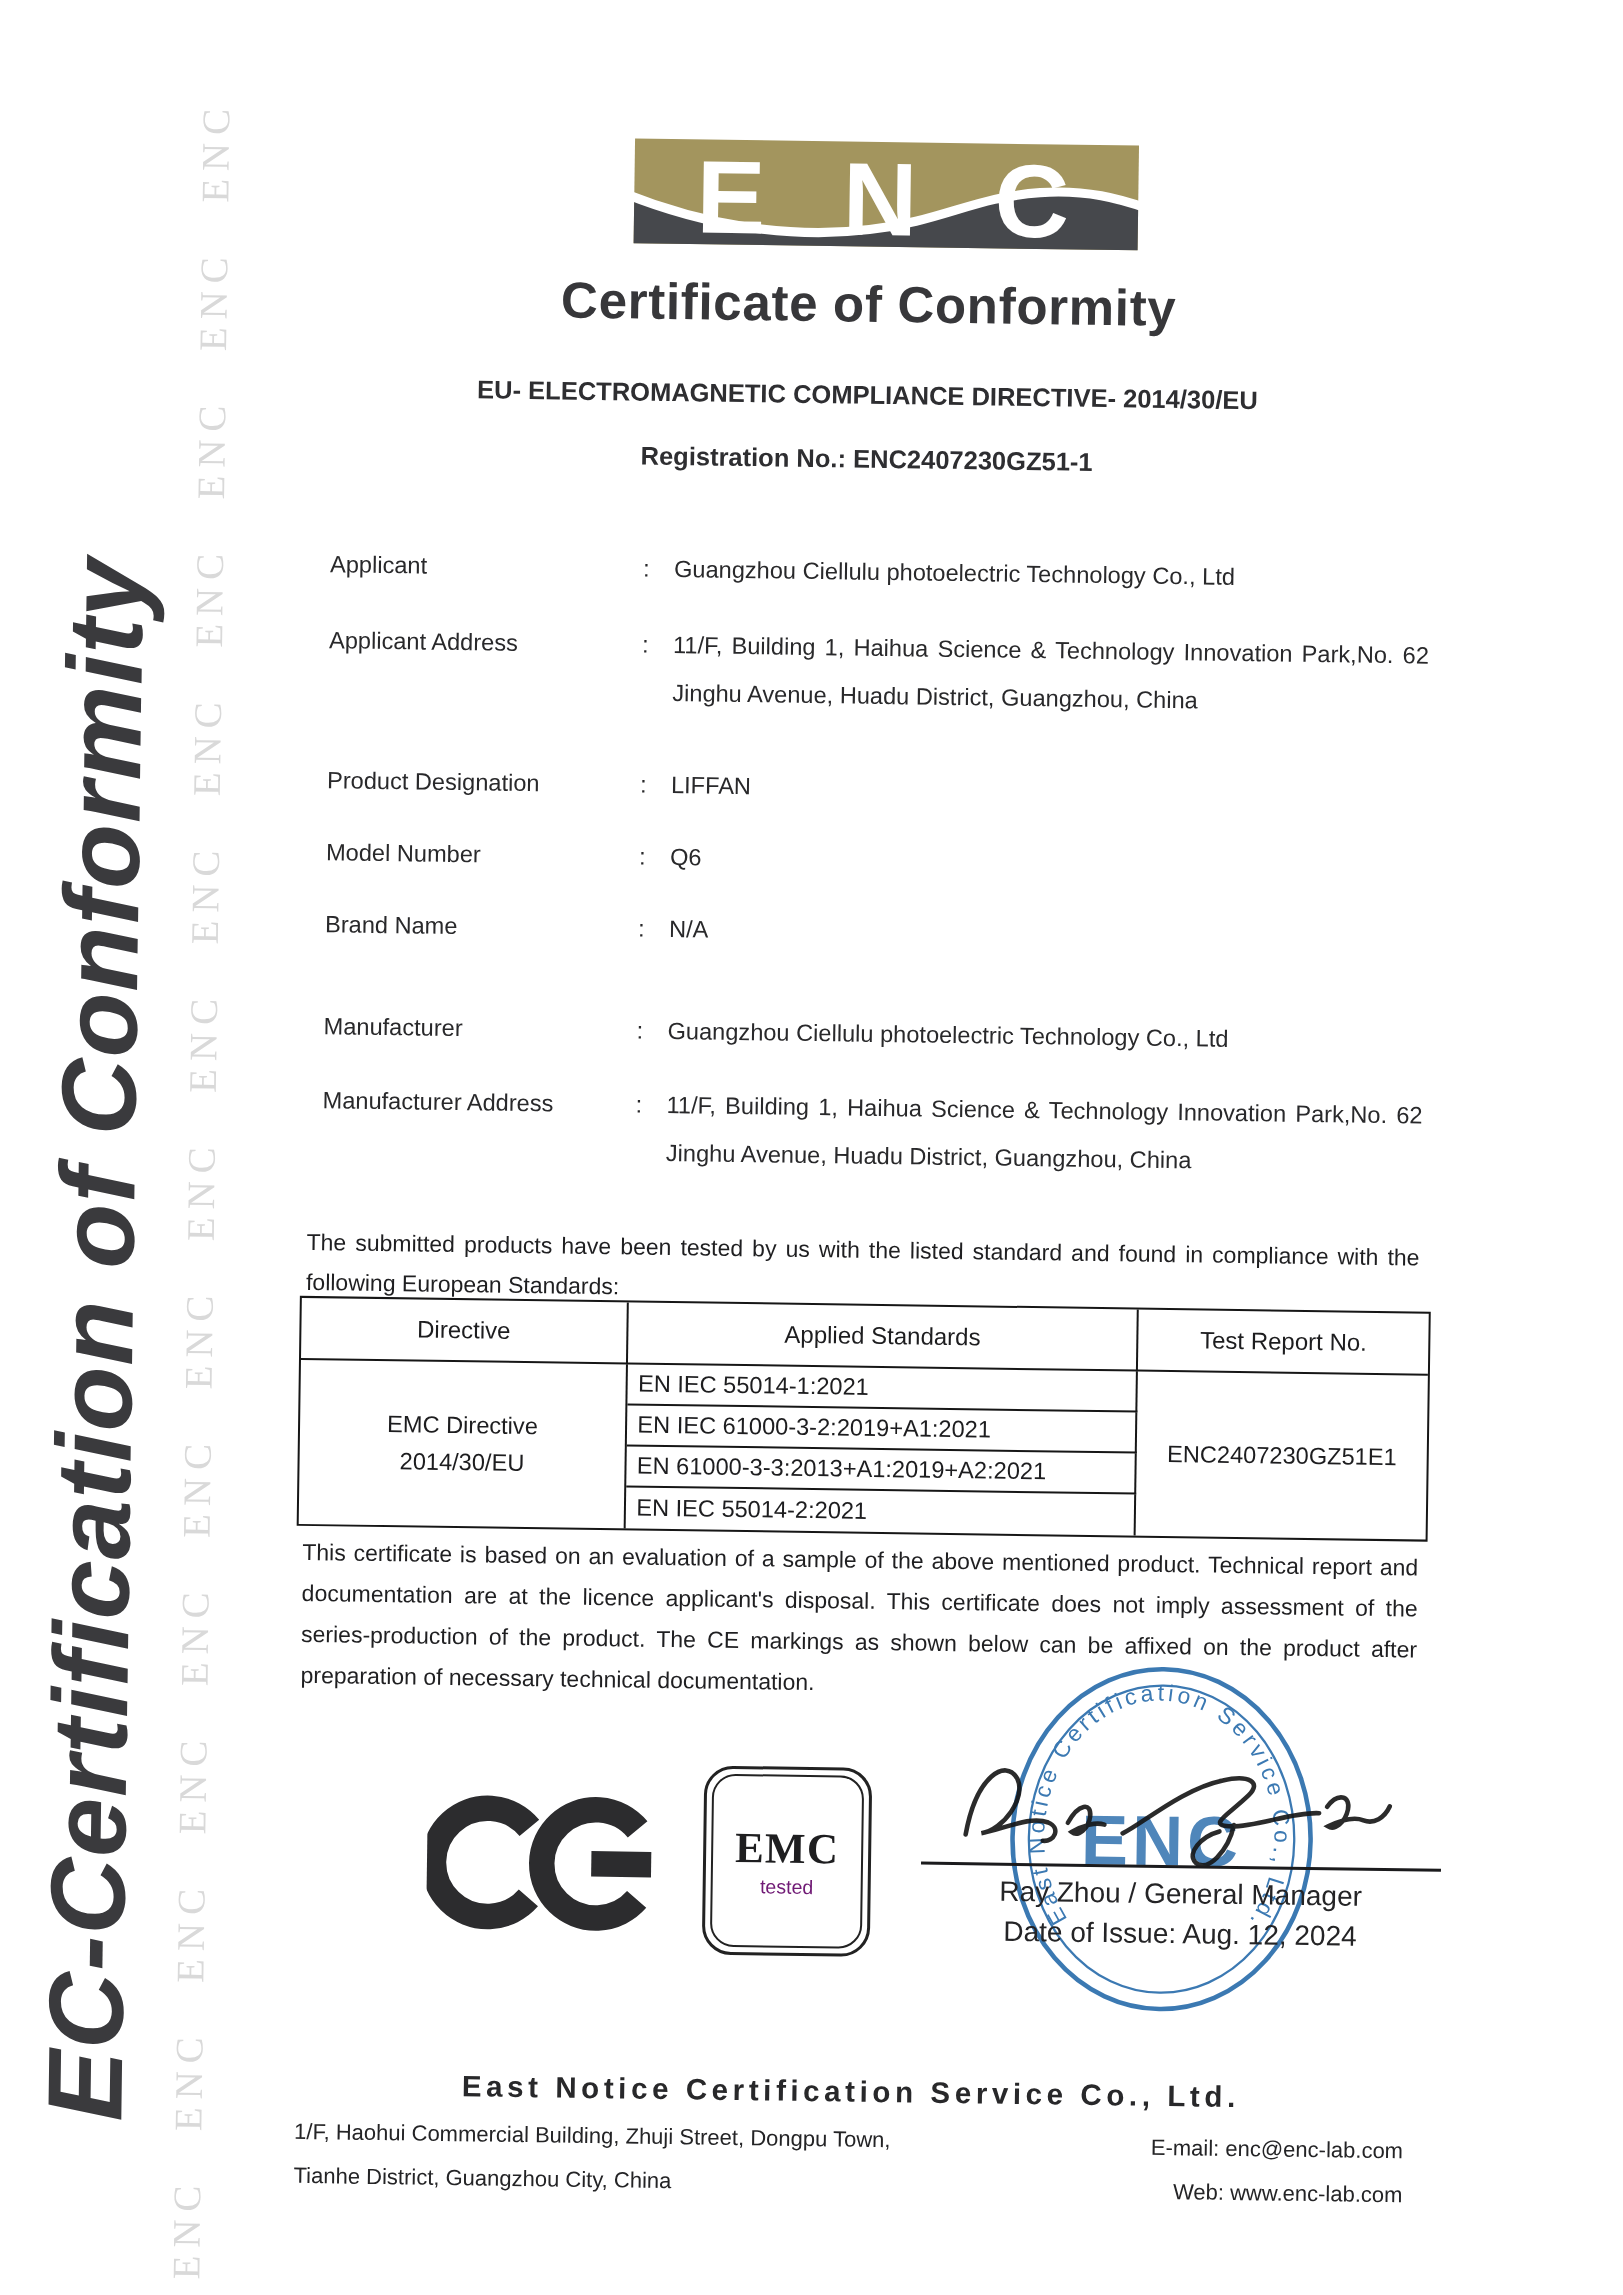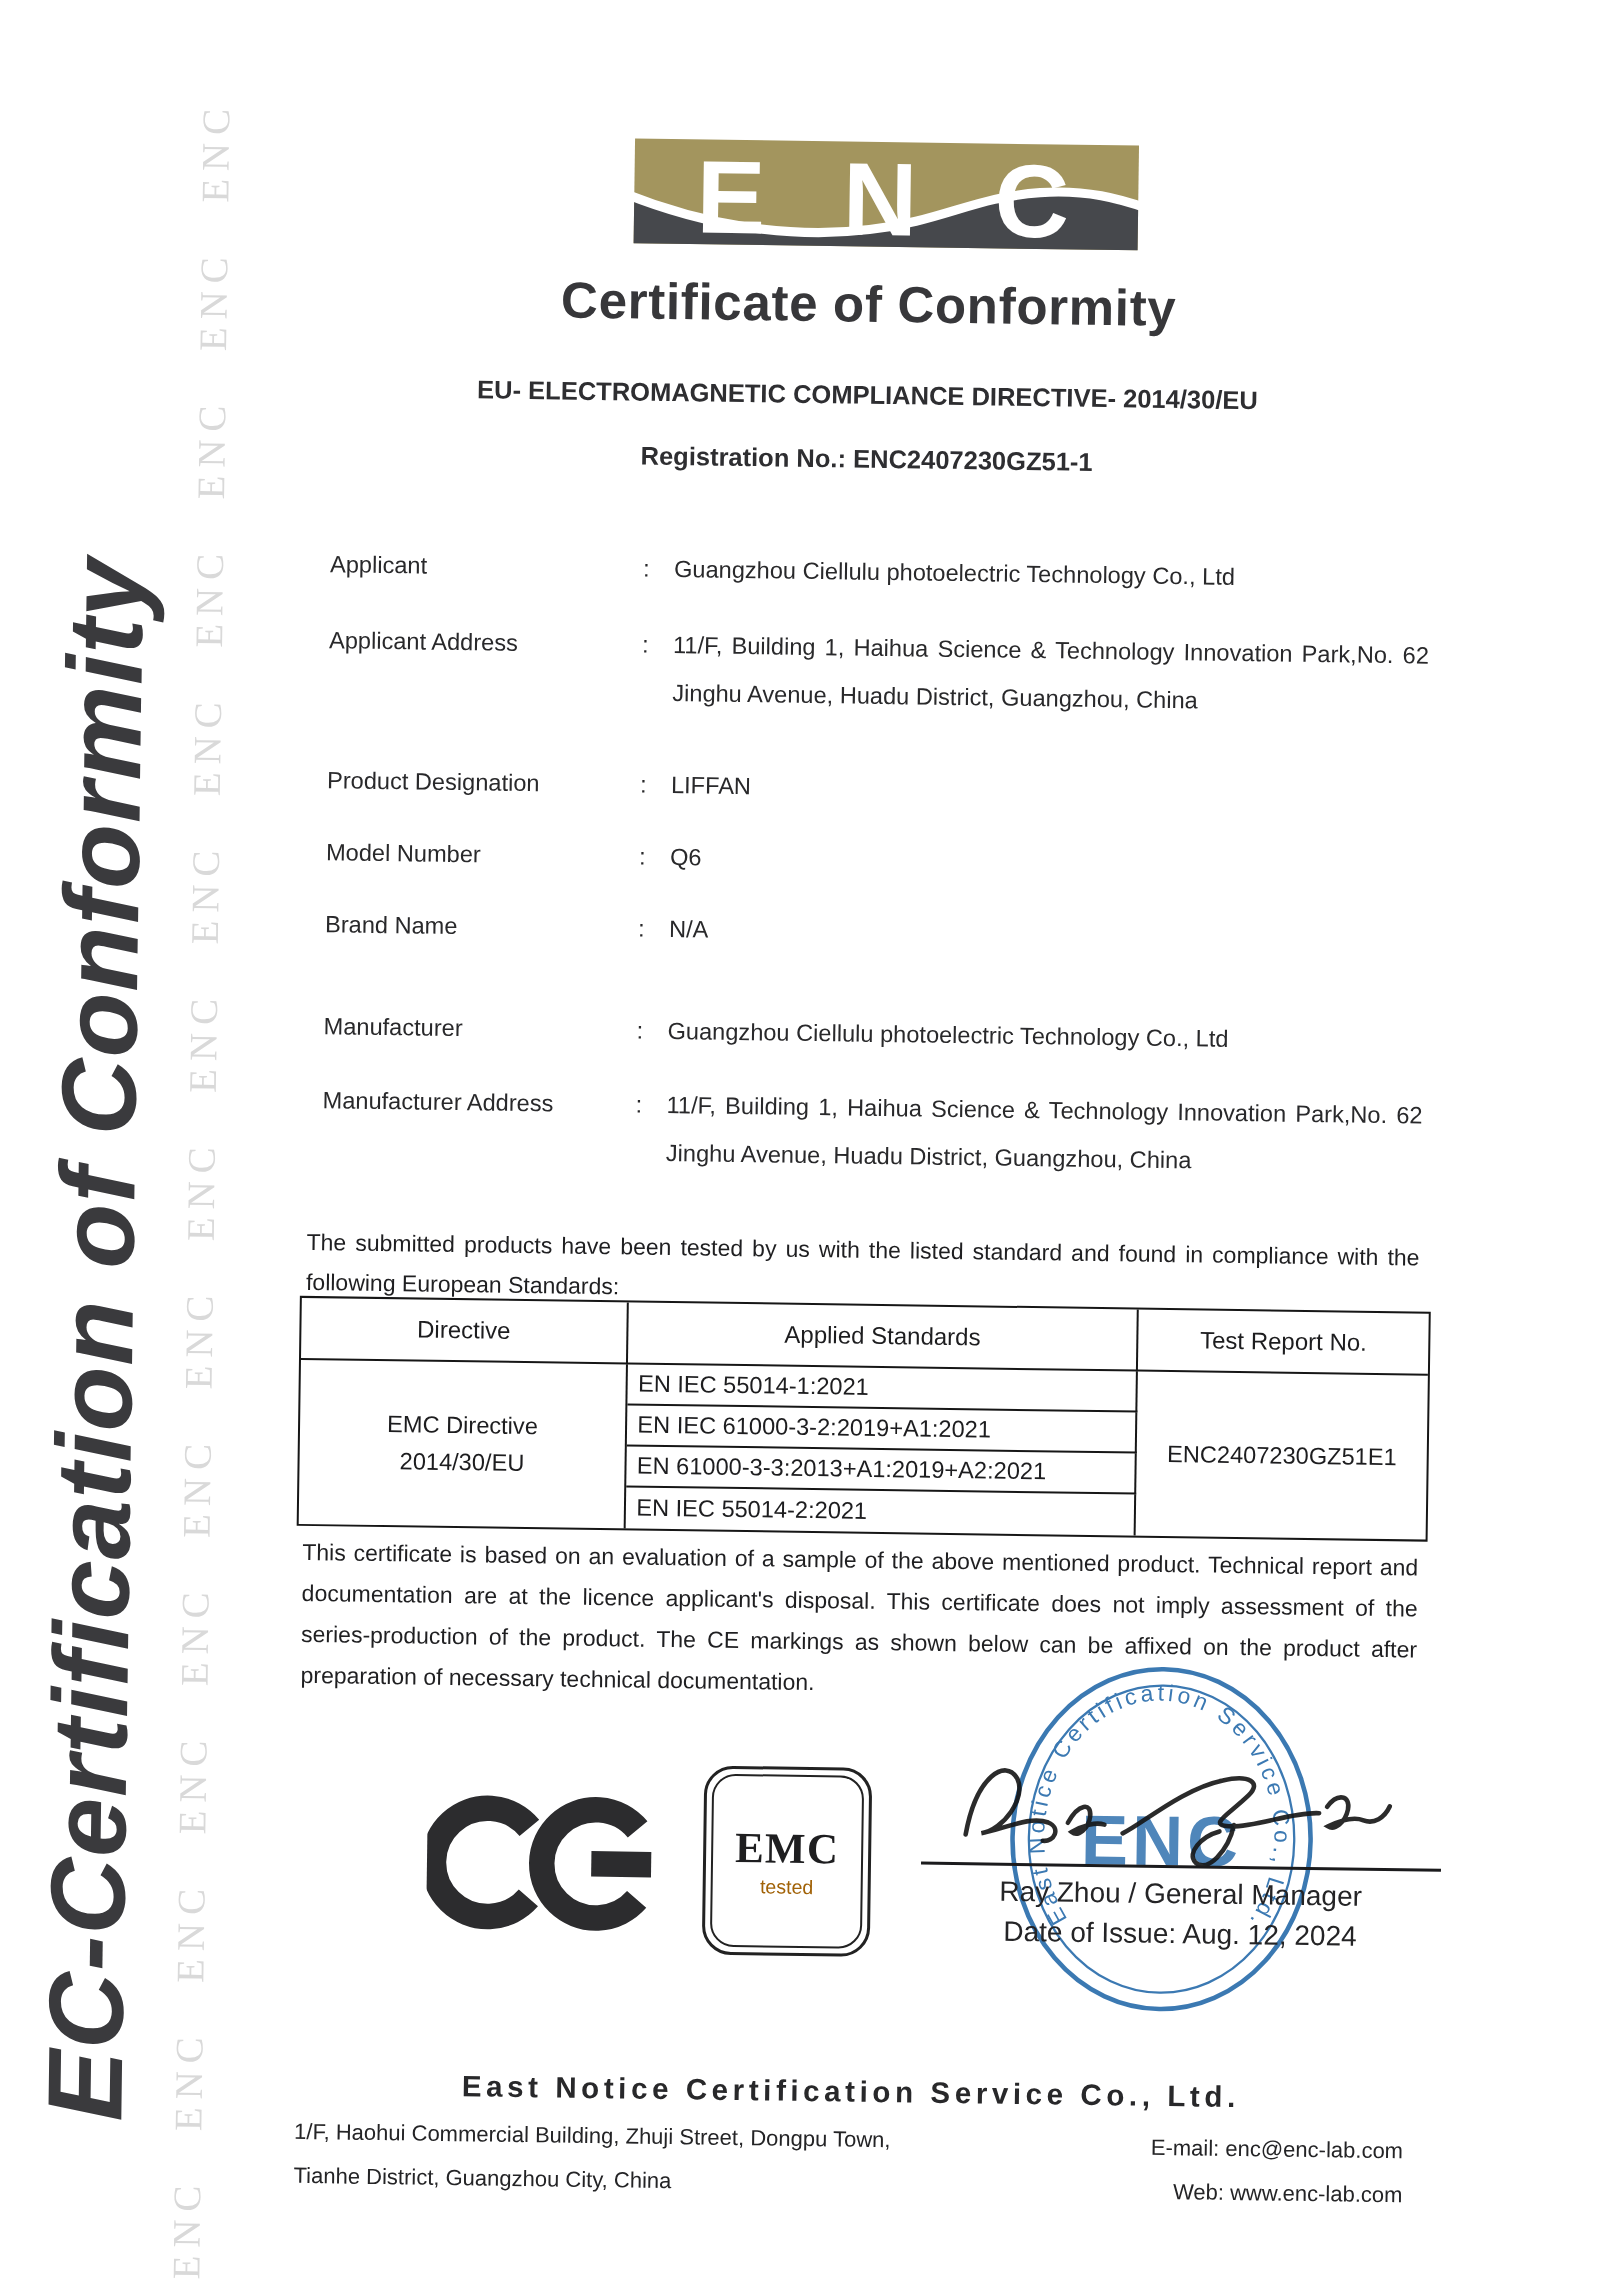--- a/index.html
+++ b/index.html
@@ -50,21 +50,21 @@
   .statement{position:absolute;left:308px;top:1539px;width:1116px;font-size:23px;line-height:41px;
              text-align:justify;color:#1f1f21;}
 
   .cemark{position:absolute;left:437px;top:1788px;width:242px;height:157px;}
   .emcbox{position:absolute;left:713px;top:1767px;width:162px;height:183px;
           border:3.3px solid #222;border-radius:29px;}
   .emcinner{position:absolute;inset:4.6px;border:2px solid #222;border-radius:23.6px;
             display:flex;flex-direction:column;align-items:center;justify-content:center;}
   .emct{font-family:"Liberation Serif","DejaVu Serif",serif;font-weight:bold;font-size:43px;
         letter-spacing:1.3px;color:#1e1e20;}
-  .emcs{font-size:19.6px;color:#a16207;margin-top:2.6px;}
+  .emcs{font-size:19.6px;color:#701a75;margin-top:2.6px;}
 
   .stamp{position:absolute;left:1013px;top:1656px;width:317px;height:357px;opacity:.93;}
   .sigink{position:absolute;left:936px;top:1721px;width:497px;height:157px;opacity:.9;}
   .sigline{position:absolute;left:931px;top:1860px;width:520px;height:2.6px;background:#1b1b1d;}
   .signame{position:absolute;left:931px;top:1873px;width:520px;text-align:center;
            font-size:28px;color:#242426;}
   .sigdate{position:absolute;left:931px;top:1913px;width:520px;text-align:center;
            font-size:28px;color:#242426;}
 
   .fcompany{position:absolute;left:275px;top:2074px;width:1178px;text-align:center;

